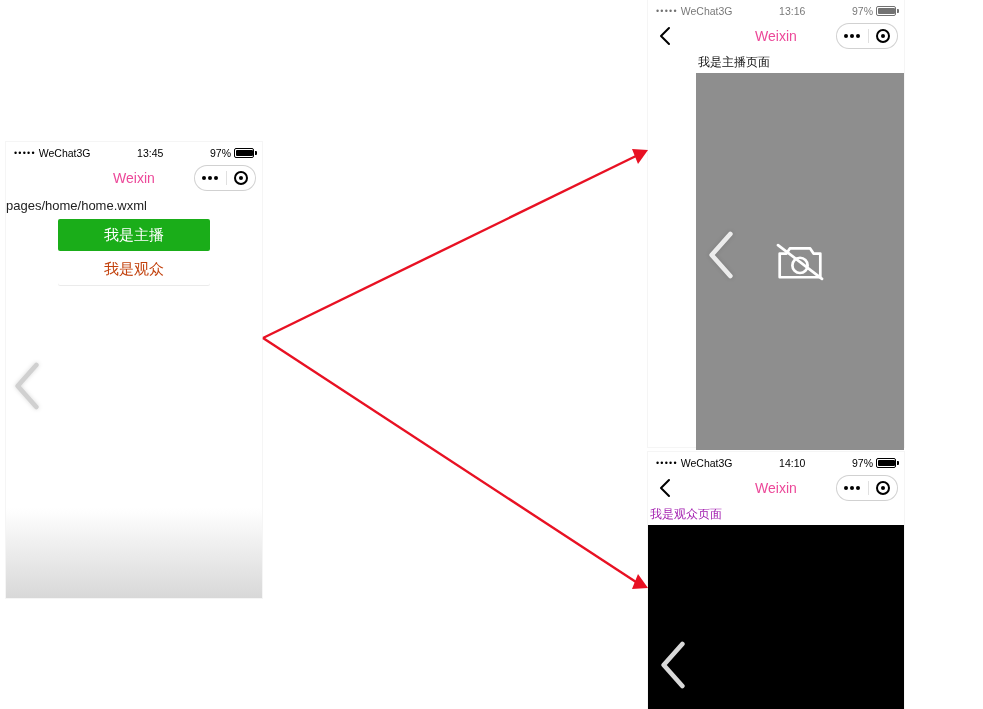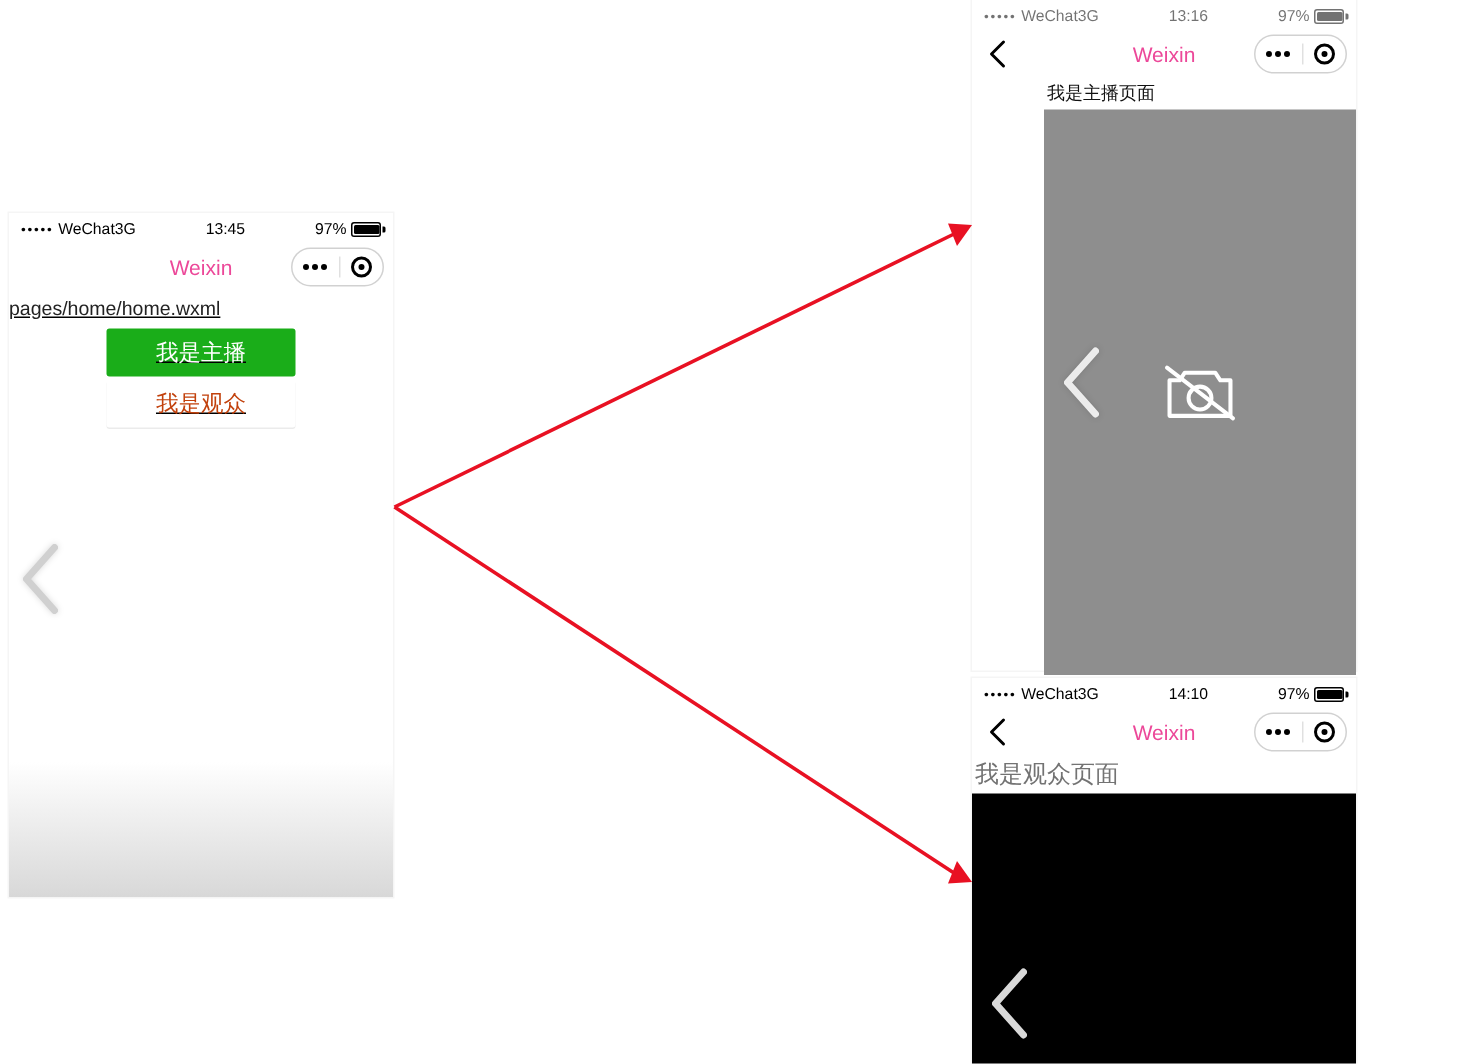--- a/index.html
+++ b/index.html
@@ -122,36 +122,35 @@
   }
   .big-chevron svg{ filter: drop-shadow(0 0 2px rgba(0,0,0,0.15)); }
 
   
   #phone-home{
     left:6px; top:142px; height:456px;
   }
   #phone-home .page-body{
     position:relative;
     height: calc(456px - 18px - 36px);
-    text-decoration: underline;
   }
   .page-path{
     font-size:13px;
     color:#222;
     padding:2px 0 4px 0;
   }
   .btn-stack{
     display:flex;
     flex-direction:column;
     align-items:center;
     gap:2px;
     margin-top:2px;
   }
   .wx-btn{
-    width:126px;
+    width:152px;
     height:32px;
     display:flex;
     align-items:center;
     justify-content:center;
     font-size:15px;
     font-weight:500;
     border-radius:2px;
   }
   .wx-btn.primary{
     background:#1aad19;
@@ -203,22 +202,22 @@
 
   
   #phone-viewer{
     left:648px; top:452px; height:257px;
   }
   #phone-viewer .page-body{
     position:relative;
     height: calc(257px - 18px - 36px);
   }
   #phone-viewer .page-head-text{
-    font-size:16px;
-    color:#737373;
+    font-size:12px;
+    color:#a21caf;
     padding:0 2px 2px 2px;
     background:#fff;
     font-family:Liberation Serif, serif;
   }
   #phone-viewer .video-area{
     background:#000;
     height: calc(100% - 16px);
     position:relative;
   }
   #phone-viewer .big-chevron{ left:6px; top:110px; }

